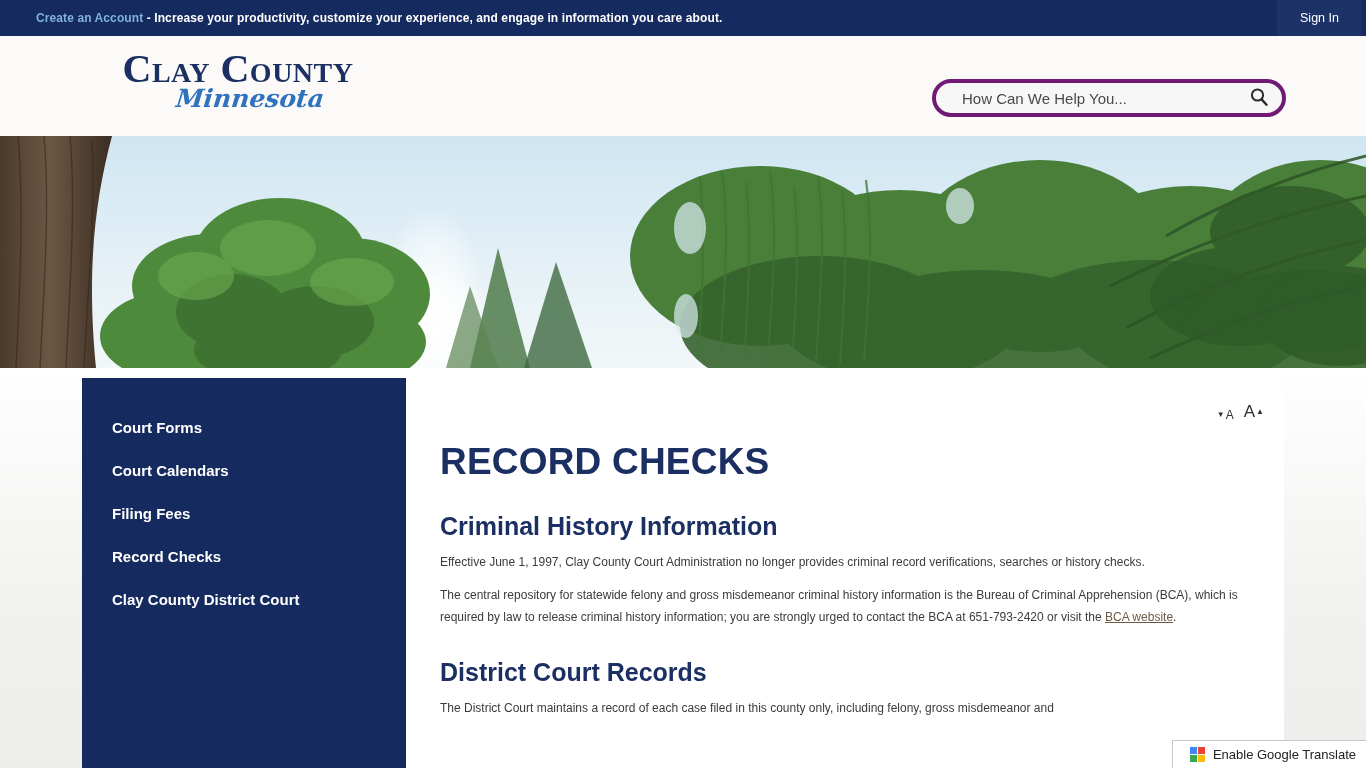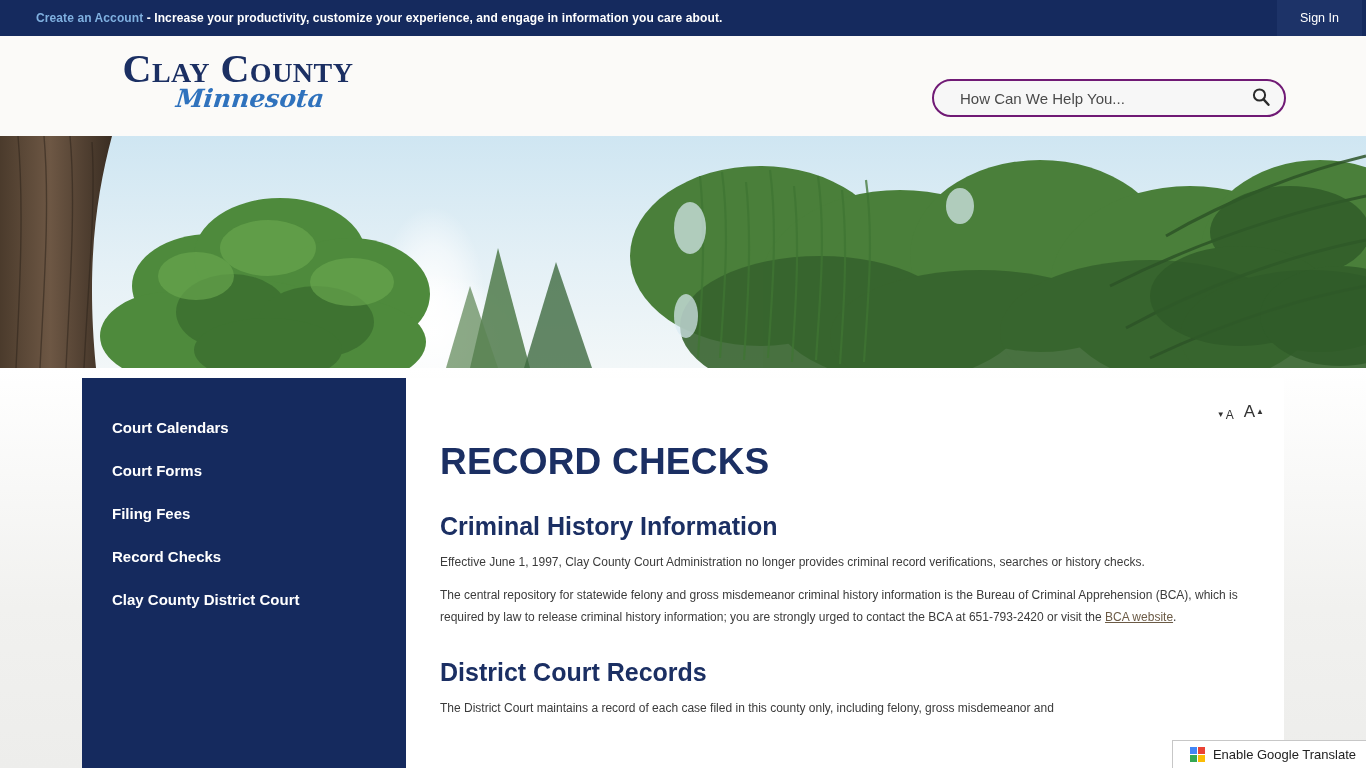--- a/index.html
+++ b/index.html
@@ -63,21 +63,21 @@
     color: #2f72bd;
     text-align: center;
     margin-top: -4px;
     margin-left: 24px;
     transform: skewX(-6deg);
   }
 
   #search-box {
     position: absolute; left: 932px; top: 43px;
     width: 354px; height: 38px;
-    border: 2px solid #701a75;
+    border: 4px solid #701a75;
     border-radius: 19px;
     background: #f7f7f7;
     display: flex; align-items: center;
   }
   #search-input {
     flex: 1; height: 36px;
     border: none; outline: none; background: transparent;
     padding-left: 26px;
     font-family: "Liberation Sans", sans-serif;
     font-size: 15px; color: #3a3a3a;
@@ -350,22 +350,22 @@
       <ellipse cx="960" cy="70" rx="14" ry="18"></ellipse>
       <ellipse cx="686" cy="180" rx="12" ry="22"></ellipse>
     </g>
   </svg>
 </div>
 
 <div id="page-body">
   <div id="content-panel">
 
     <nav id="sidebar">
+        <a class="sidebar-item"><span>Court Forms</span></a>
         <a class="sidebar-item"><span>Court Calendars</span></a>
-        <a class="sidebar-item"><span>Court Forms</span></a>
         <a class="sidebar-item"><span>Filing Fees</span></a>
         <a class="sidebar-item"><span>Record Checks</span></a>
         <a class="sidebar-item"><span>Clay County District Court</span></a>
       </nav>
 
     <div id="content">
 
 
       <div id="font-size-controls">
         <button class="fs-btn fs-dec">

